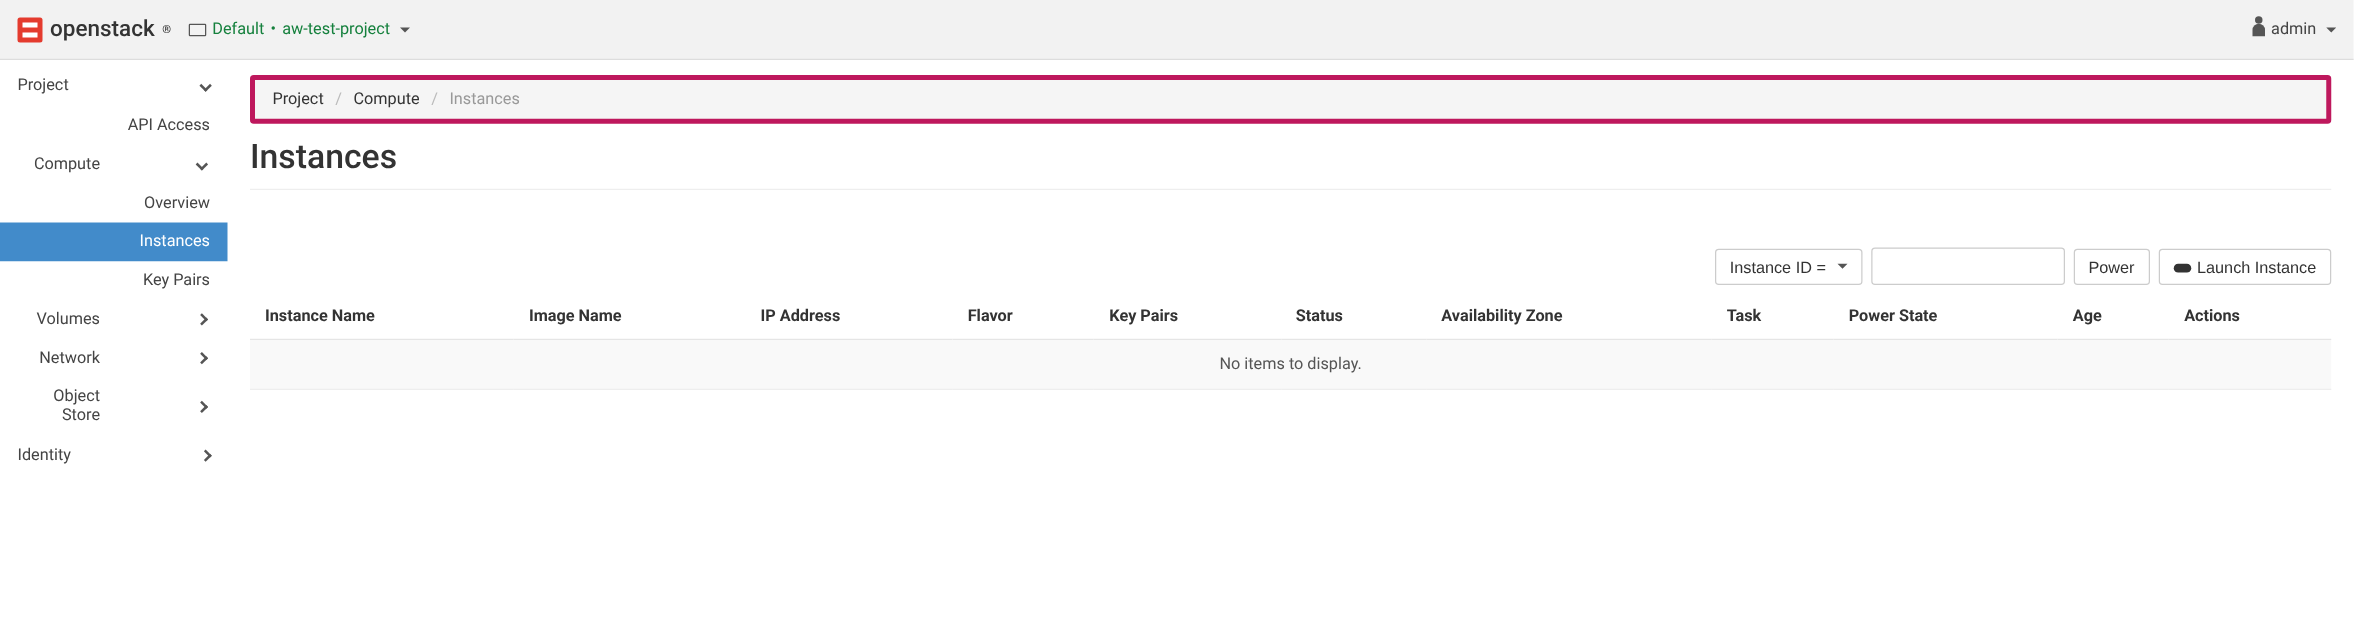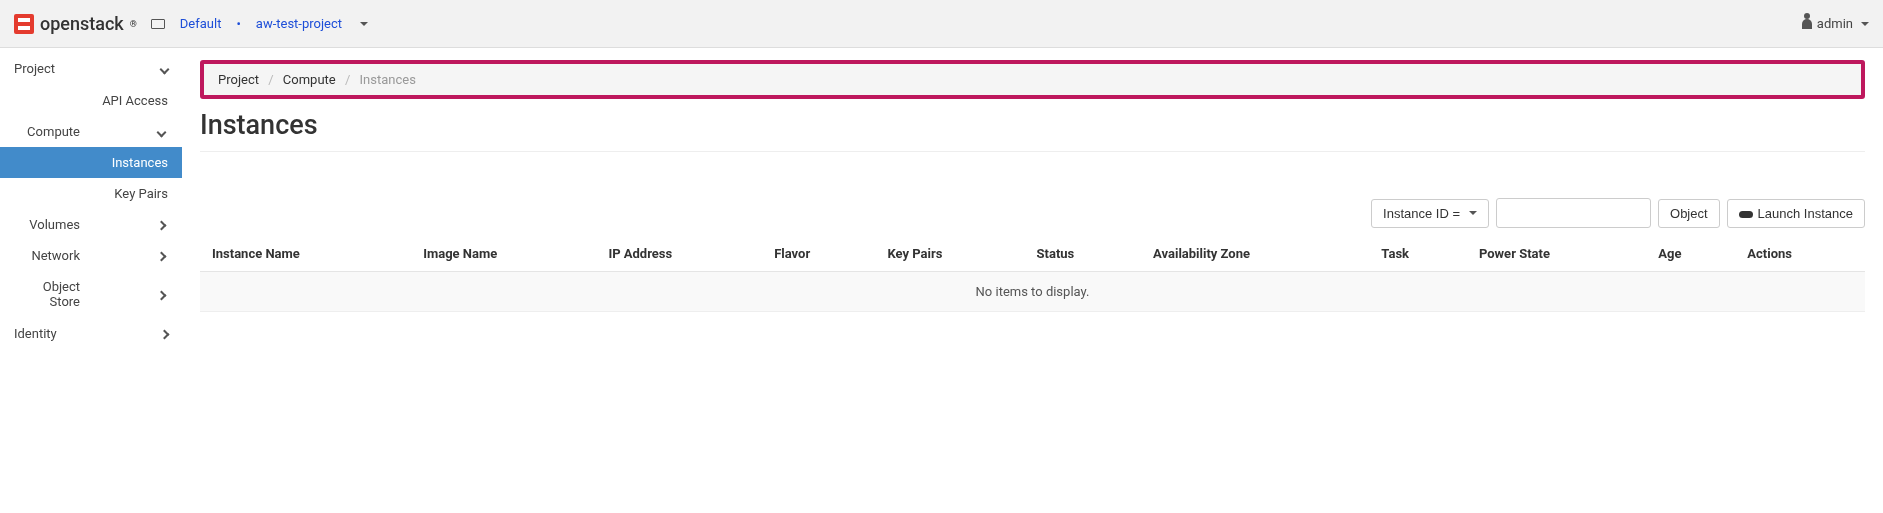--- a/index.html
+++ b/index.html
@@ -6,21 +6,21 @@
     body { font-family: -apple-system, BlinkMacSystemFont, "Segoe UI", Roboto, sans-serif; font-size: 13px; color: #333; }
     
     .topbar { background: #f2f2f2; border-bottom: 1px solid #ddd; height: 48px; display: flex; align-items: center; padding: 0 14px; justify-content: space-between; }
     .topbar-left { display: flex; align-items: center; gap: 14px; }
     .logo { display: flex; align-items: center; gap: 6px; font-weight: 500; font-size: 18px; color: #333; }
     .logo-icon { width: 20px; height: 20px; background: #e43b2e; display: inline-block; position: relative; border-radius: 2px; }
     .logo-icon::before, .logo-icon::after { content: ''; position: absolute; background: #fff; }
     .logo-icon::before { width: 12px; height: 4px; top: 4px; left: 4px; }
     .logo-icon::after { width: 12px; height: 4px; bottom: 4px; left: 4px; }
     .logo small { font-size: 9px; vertical-align: sub; }
-    .project-selector { display: flex; align-items: center; gap: 15px; color: #1d4ed8; cursor: pointer; font-size: 13px; justify-content: center;}
+    .project-selector { display: flex; align-items: center; gap: 5px; color: #15803d; cursor: pointer; font-size: 13px; justify-content: center;}
     .topbar-right { display: flex; align-items: center; gap: 5px; color: #444; cursor: pointer; font-size: 13px; }
     .caret-down { display: inline-block; width: 0; height: 0; border-left: 4px solid transparent; border-right: 4px solid transparent; border-top: 4px solid #555; margin-left: 3px; vertical-align: middle;}
     .domain-icon { display: inline-block; width: 14px; height: 10px; border: 1px solid #555; border-radius: 1px; position: relative; }
     .user-icon { display: inline-block; width: 10px; height: 10px; background: #555; border-radius: 50% 50% 0 0; position: relative; }
     .user-icon::before{ content: ''; position: absolute; top:-6px; left:2px; width:6px; height:6px; background:#555; border-radius:50%;}
 
     .layout { display: flex; }
     .sidebar { width: 182px; flex-shrink: 0; padding-top: 4px; }
     .nav-item { display: flex; align-items: center; justify-content: space-between; padding: 8px 14px; color: #444; cursor: pointer; font-size: 13px; }
     .nav-item.section-head { justify-content: flex-end; gap: 40px; }
@@ -84,20 +84,23 @@
       <span class="name">Project</span>
       <span class="chevron-slot"><span class="chevron down"></span></span>
     </div>
     <div class="nav-item sub">
       <span class="label">API Access</span>
     </div>
     <div class="nav-item section-head">
       <span class="label-right">Compute</span>
       <span class="chevron-slot"><span class="chevron down"></span></span>
     </div>
+    <div class="nav-item sub level2">
+      <span class="label">Overview</span>
+    </div>
     <div class="nav-item sub level2 active">
       <span class="label">Instances</span>
     </div>
     <div class="nav-item sub level2">
       <span class="label">Key Pairs</span>
     </div>
     <div class="nav-item section-head">
       <span class="label-right">Volumes</span>
       <span class="chevron-slot"><span class="chevron"></span></span>
     </div>
@@ -125,21 +128,21 @@
     </div>
 
     <h1 class="page-title">Instances</h1>
 
     <div class="toolbar">
       <button class="btn dropdown">
         <span>Instance ID =</span>
         <span class="caret-down"></span>
       </button>
       <input class="filter-input" type="text" style="">
-      <button class="btn">Object</button>
+      <button class="btn">Power</button>
       <button class="btn">
         <span class="cloud-up-icon"></span>
         <span>Launch Instance</span>
       </button>
     </div>
 
     <table class="instances">
       <thead>
         <tr>
           <th>Instance Name</th>

